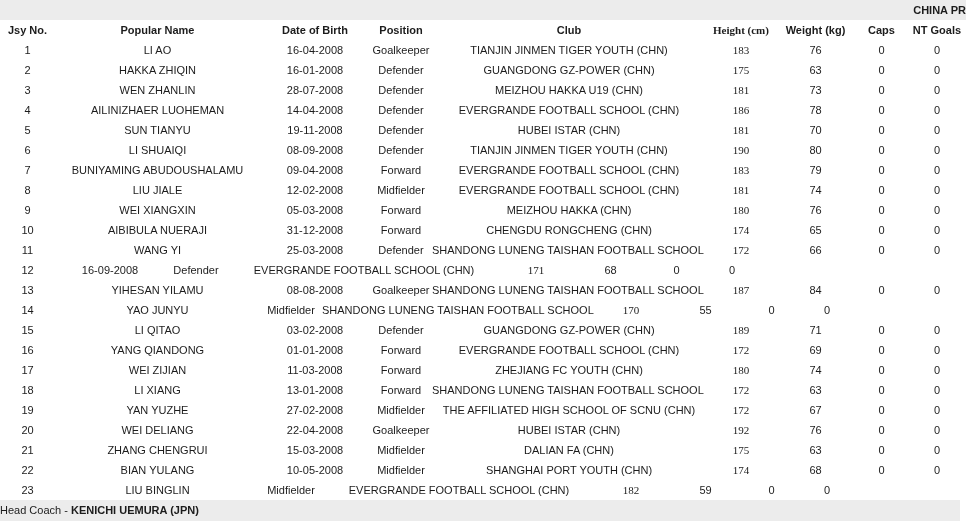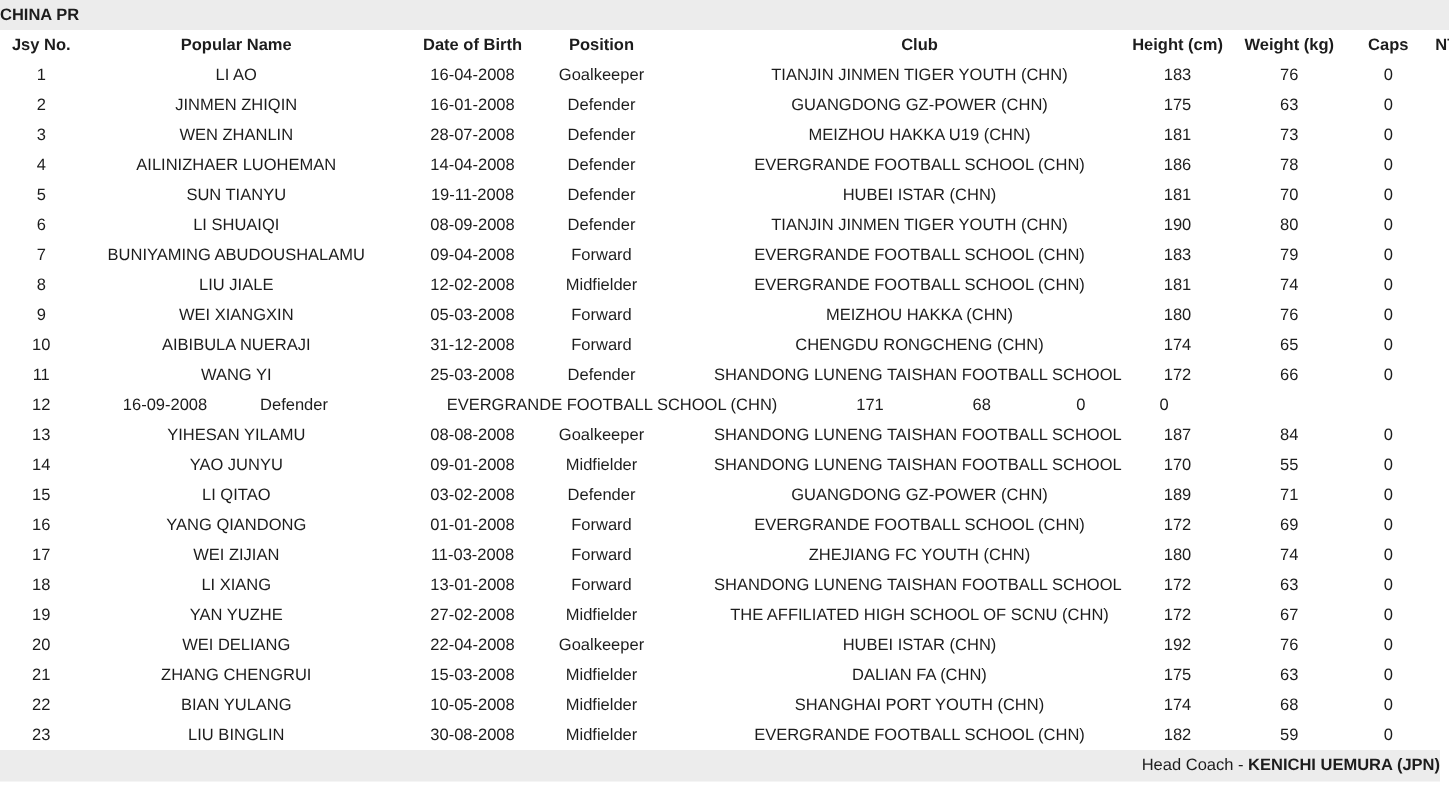--- a/index.html
+++ b/index.html
@@ -19,21 +19,21 @@
     width: 966px;
     height: 527px;
     background: #ffffff;
     position: relative;
   }
   .title-band {
     height: 20px;
     line-height: 20px;
     width: 966px;
     background: #ececec;
-    text-align: left;
+    text-align: right;
     font-weight: bold;
     font-size: 11px;
   }
   .row {
     display: flex;
     height: 20px;
     line-height: 20px;
     width: 884px;
   }
   .header-row .cell {
@@ -44,32 +44,32 @@
     flex: none;
     text-align: center;
     overflow: hidden;
     white-space: nowrap;
   }
   
   .c-jsy    { width: 55px; }
   .c-name   { width: 205px; }
   .c-dob    { width: 110px; }
   .c-pos    { width: 62px; }
-  .c-club   { width: 274px; margin-left: 44px; }
-  .c-height { width: 70px; }
+  .c-club   { width: 274px; }
+  .c-height { width: 70px; font-family: Liberation Serif, serif; }
   .c-weight { width: 79px; }
   .c-caps   { width: 53px; }
   .c-nt     { width: 58px; }
   .footer-band {
     margin-top: 0;
     height: 21px;
     line-height: 21px;
     width: 960px;
     background: #ececec;
-    text-align: right;
+    text-align: left;
     white-space: nowrap;
   }
   .footer-band .coach-name {
     font-weight: bold;
   }
 </style>
 </head>
 <body>
 
 <div class="sheet">
@@ -99,21 +99,21 @@
         <div class="cell c-pos">Goalkeeper</div>
         <div class="cell c-club">TIANJIN JINMEN TIGER YOUTH (CHN)</div>
         <div class="cell c-height">183</div>
         <div class="cell c-weight">76</div>
         <div class="cell c-caps">0</div>
         <div class="cell c-nt">0</div>
       </div>
 
       <div class="row">
         <div class="cell c-jsy">2</div>
-        <div class="cell c-name">JINMEN ZHIQIN</div>
+        <div class="cell c-name">HAKKA ZHIQIN</div>
         <div class="cell c-dob">16-01-2008</div>
         <div class="cell c-pos">Defender</div>
         <div class="cell c-club">GUANGDONG GZ-POWER (CHN)</div>
         <div class="cell c-height">175</div>
         <div class="cell c-weight">63</div>
         <div class="cell c-caps">0</div>
         <div class="cell c-nt">0</div>
       </div>
 
       <div class="row">
@@ -243,21 +243,20 @@
         <div class="cell c-club">SHANDONG LUNENG TAISHAN FOOTBALL SCHOOL (CHN)</div>
         <div class="cell c-height">187</div>
         <div class="cell c-weight">84</div>
         <div class="cell c-caps">0</div>
         <div class="cell c-nt">0</div>
       </div>
 
       <div class="row">
         <div class="cell c-jsy">14</div>
         <div class="cell c-name">YAO JUNYU</div>
-        <div class="cell c-dob">09-01-2008</div>
         <div class="cell c-pos">Midfielder</div>
         <div class="cell c-club">SHANDONG LUNENG TAISHAN FOOTBALL SCHOOL (CHN)</div>
         <div class="cell c-height">170</div>
         <div class="cell c-weight">55</div>
         <div class="cell c-caps">0</div>
         <div class="cell c-nt">0</div>
       </div>
 
       <div class="row">
         <div class="cell c-jsy">15</div>
@@ -351,21 +350,20 @@
         <div class="cell c-club">SHANGHAI PORT YOUTH (CHN)</div>
         <div class="cell c-height">174</div>
         <div class="cell c-weight">68</div>
         <div class="cell c-caps">0</div>
         <div class="cell c-nt">0</div>
       </div>
 
       <div class="row">
         <div class="cell c-jsy">23</div>
         <div class="cell c-name">LIU BINGLIN</div>
-        <div class="cell c-dob">30-08-2008</div>
         <div class="cell c-pos">Midfielder</div>
         <div class="cell c-club">EVERGRANDE FOOTBALL SCHOOL (CHN)</div>
         <div class="cell c-height">182</div>
         <div class="cell c-weight">59</div>
         <div class="cell c-caps">0</div>
         <div class="cell c-nt">0</div>
       </div>
     </div>
 
   </div>

